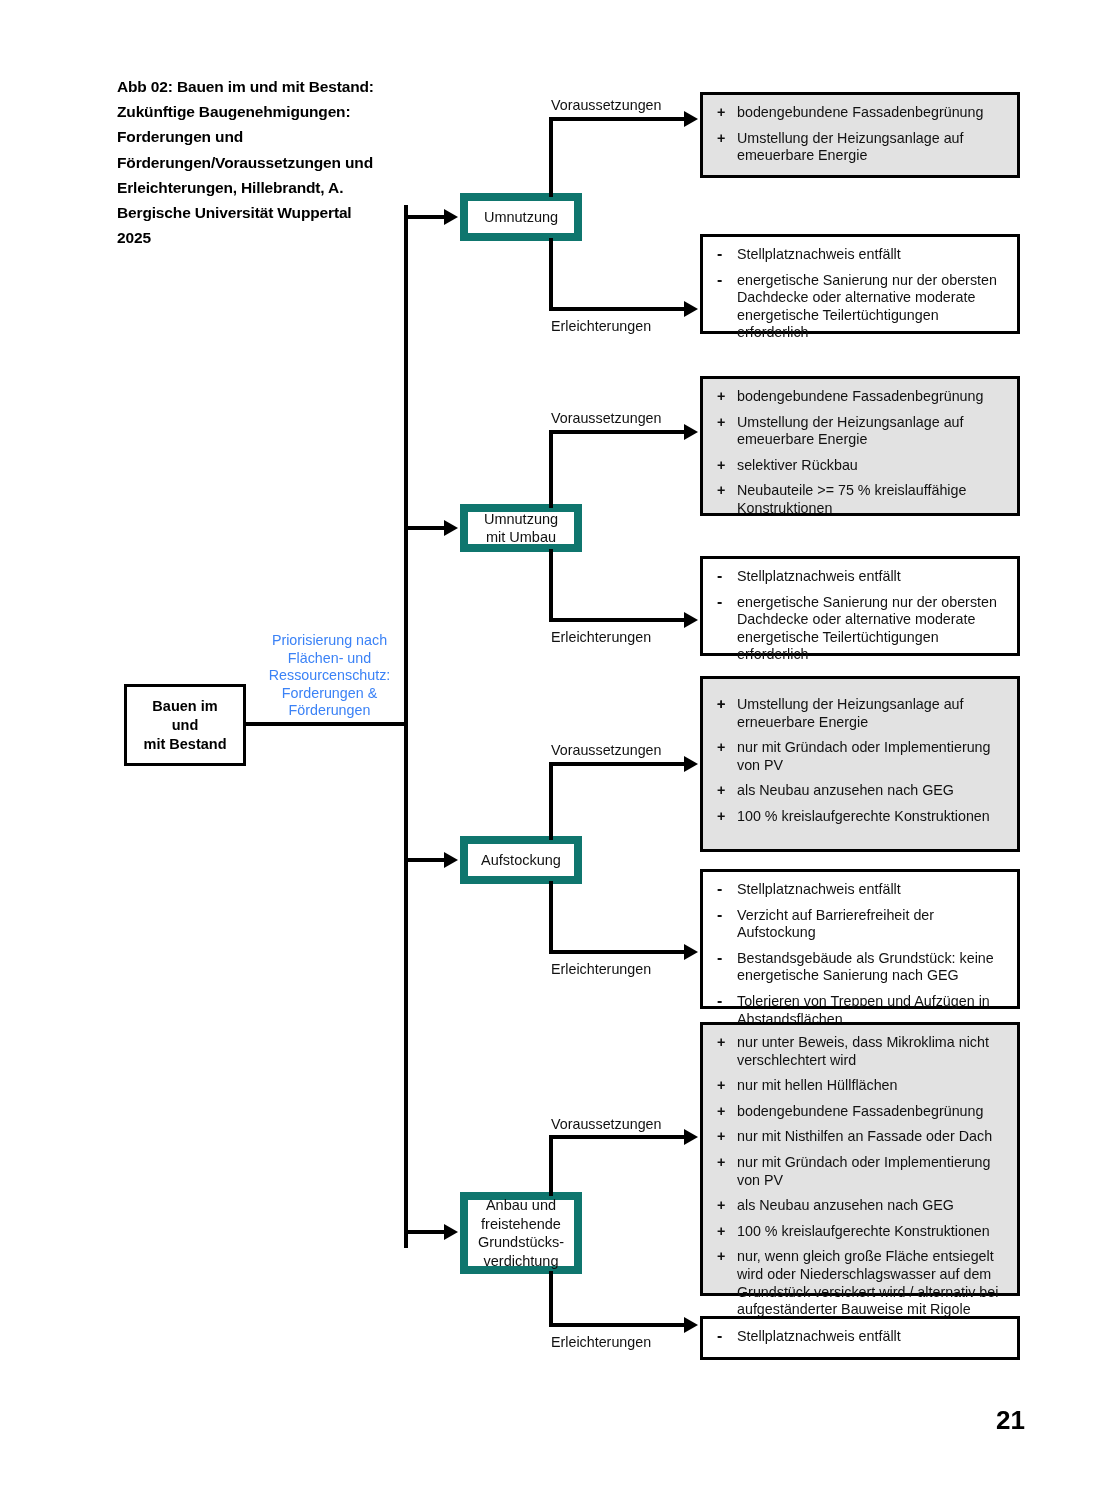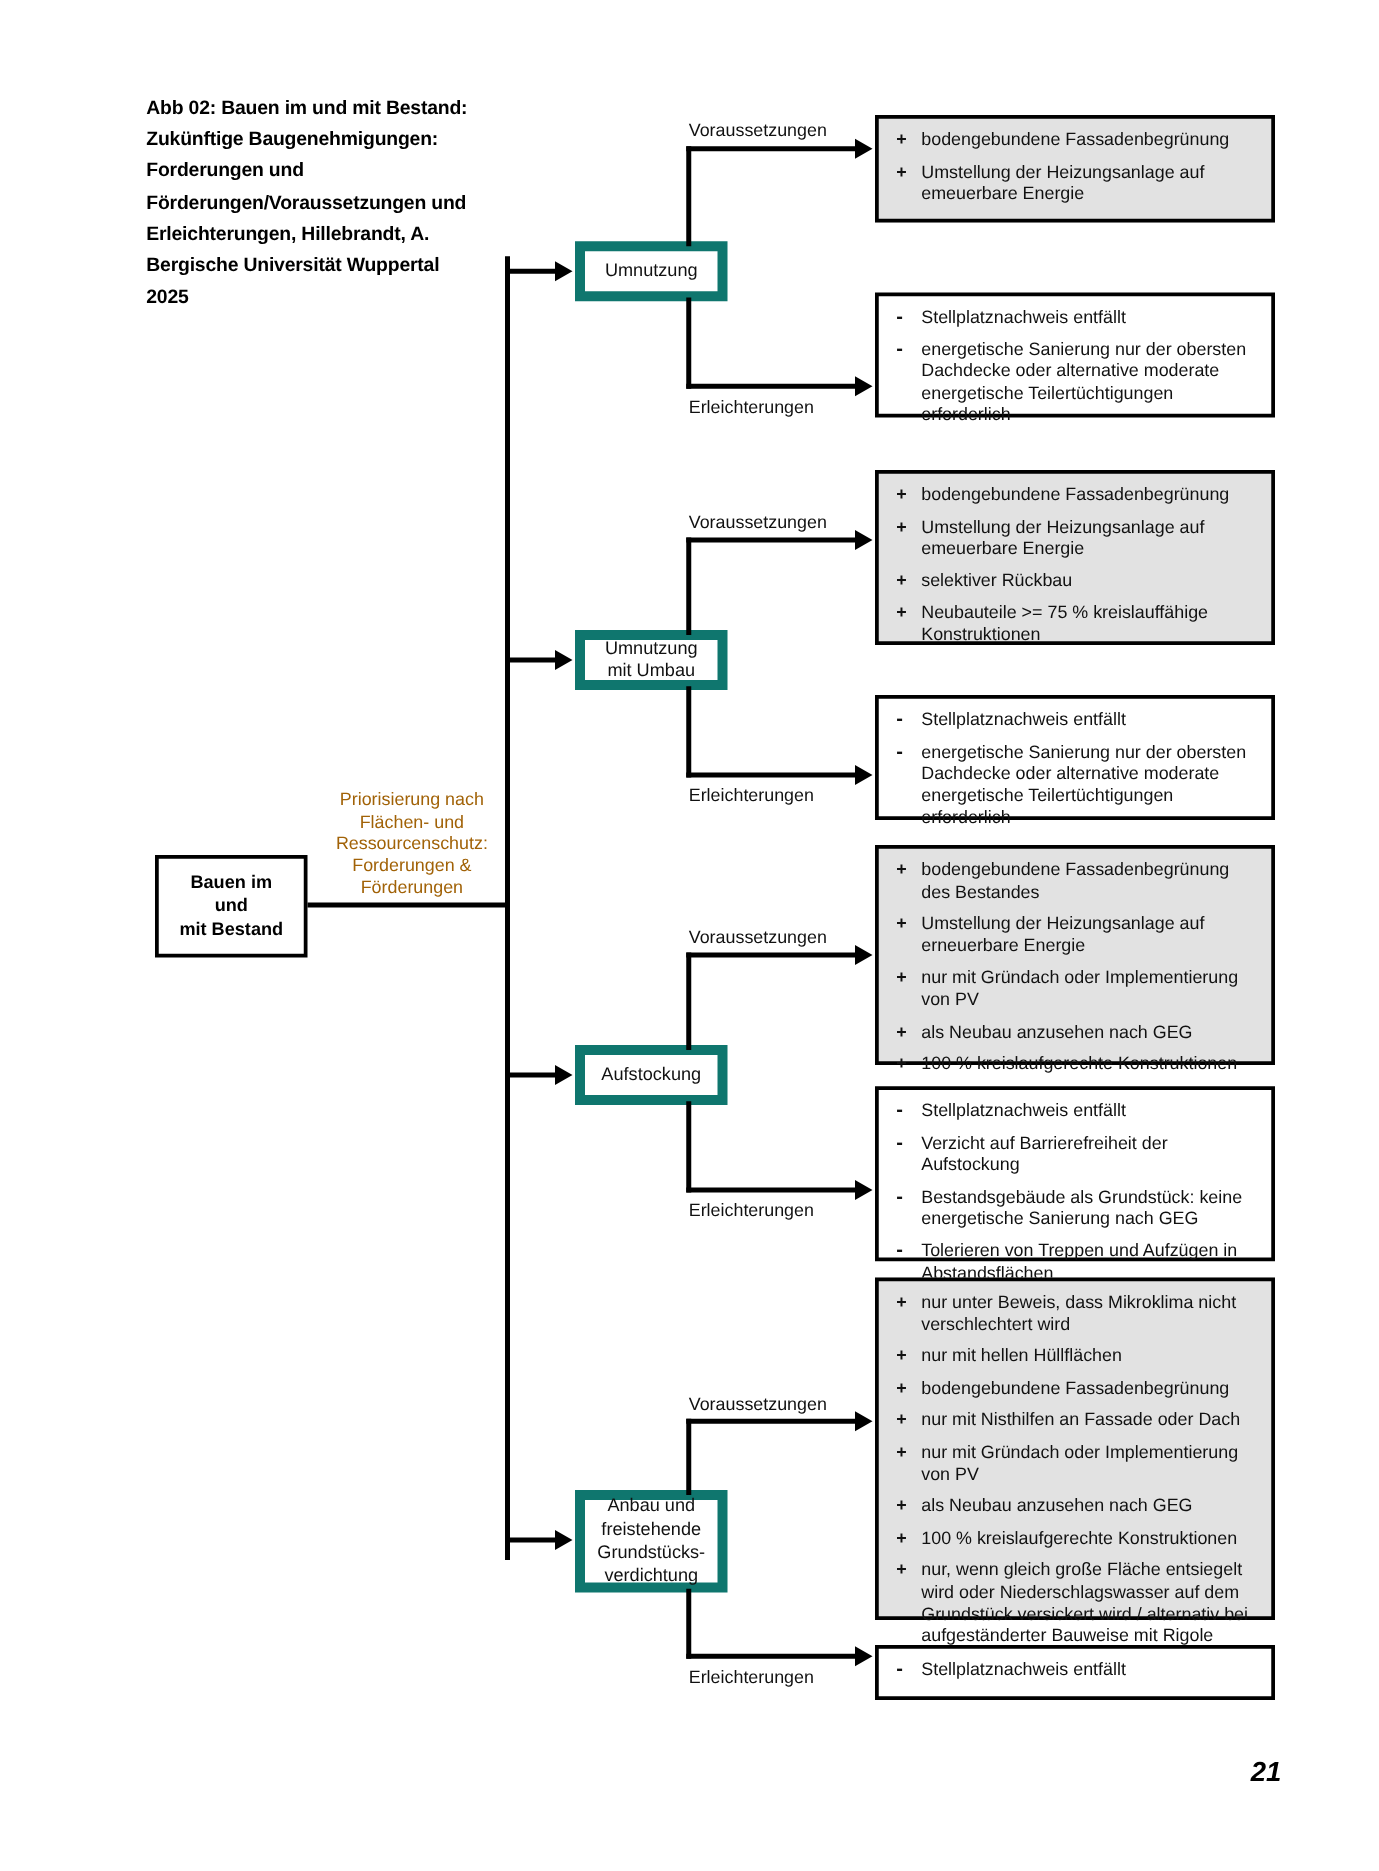--- a/index.html
+++ b/index.html
@@ -114,32 +114,31 @@
     font-size: 14.3px;
     line-height: 16px;
     color: #111;
     white-space: nowrap;
   }
   .spine-label {
     position: absolute;
     font-size: 14.3px;
     line-height: 17.5px;
     text-align: center;
-    color: #a16207;
+    color: #3b82f6;
   }
 
   
   #pagenum {
     position: absolute;
     right: 78px;
     top: 1405px;
-    font-size: 22px;
+    font-size: 26px;
     font-weight: bold;
     color: #000;
-    font-style: italic;
   }
 </style>
 </head>
 <body>
 
 <div id="page">
 
   <div id="caption">Abb 02: Bauen im und mit Bestand: Zukünftige Baugenehmigungen: Forderungen und Förderungen/Voraussetzungen und Erleichterungen, Hillebrandt, A. Bergische Universität Wuppertal 2025</div>
 
   <div class="rootbox" style="left:124px; top:684px; width:122px; height:82px;align-items:center;">
@@ -245,21 +244,21 @@
   <div class="arrowhead" style="left:684px; top:756px;"></div>
   <div class="edgelabel" style="left:551px; top:742px;">Voraussetzungen</div>
 
   <div class="vline" style="left:549px; top:881px; width:4px; height:73px;"></div>
   <div class="hline" style="left:549px; top:950px; width:140px; height:4px;"></div>
   <div class="arrowhead" style="left:684px; top:944px;"></div>
   <div class="edgelabel" style="left:551px; top:961px;">Erleichterungen</div>
 
   <div class="panel req" style="left:700px; top:676px; width:320px; height:176px;">
     <ul>
-      <li><span class="mk">+</span><span>bodengebundene Fassadenbegrünung des Bestandes</span></li>
+      <li><span class="mk">+</span></li>
       <li><span class="mk">+</span><span>Umstellung der Heizungsanlage auf erneuerbare Energie</span></li>
       <li><span class="mk">+</span><span>nur mit Gründach oder Implementierung von PV</span></li>
       <li><span class="mk">+</span><span>als Neubau anzusehen nach GEG</span></li>
       <li><span class="mk">+</span><span>100 % kreislaufgerechte Konstruktionen</span></li>
     </ul>
   </div>
 
   <div class="panel rel" style="left:700px; top:869px; width:320px; height:140px;">
     <ul>
       <li><span class="mk">-</span><span>Stellplatznachweis entfällt</span></li>

